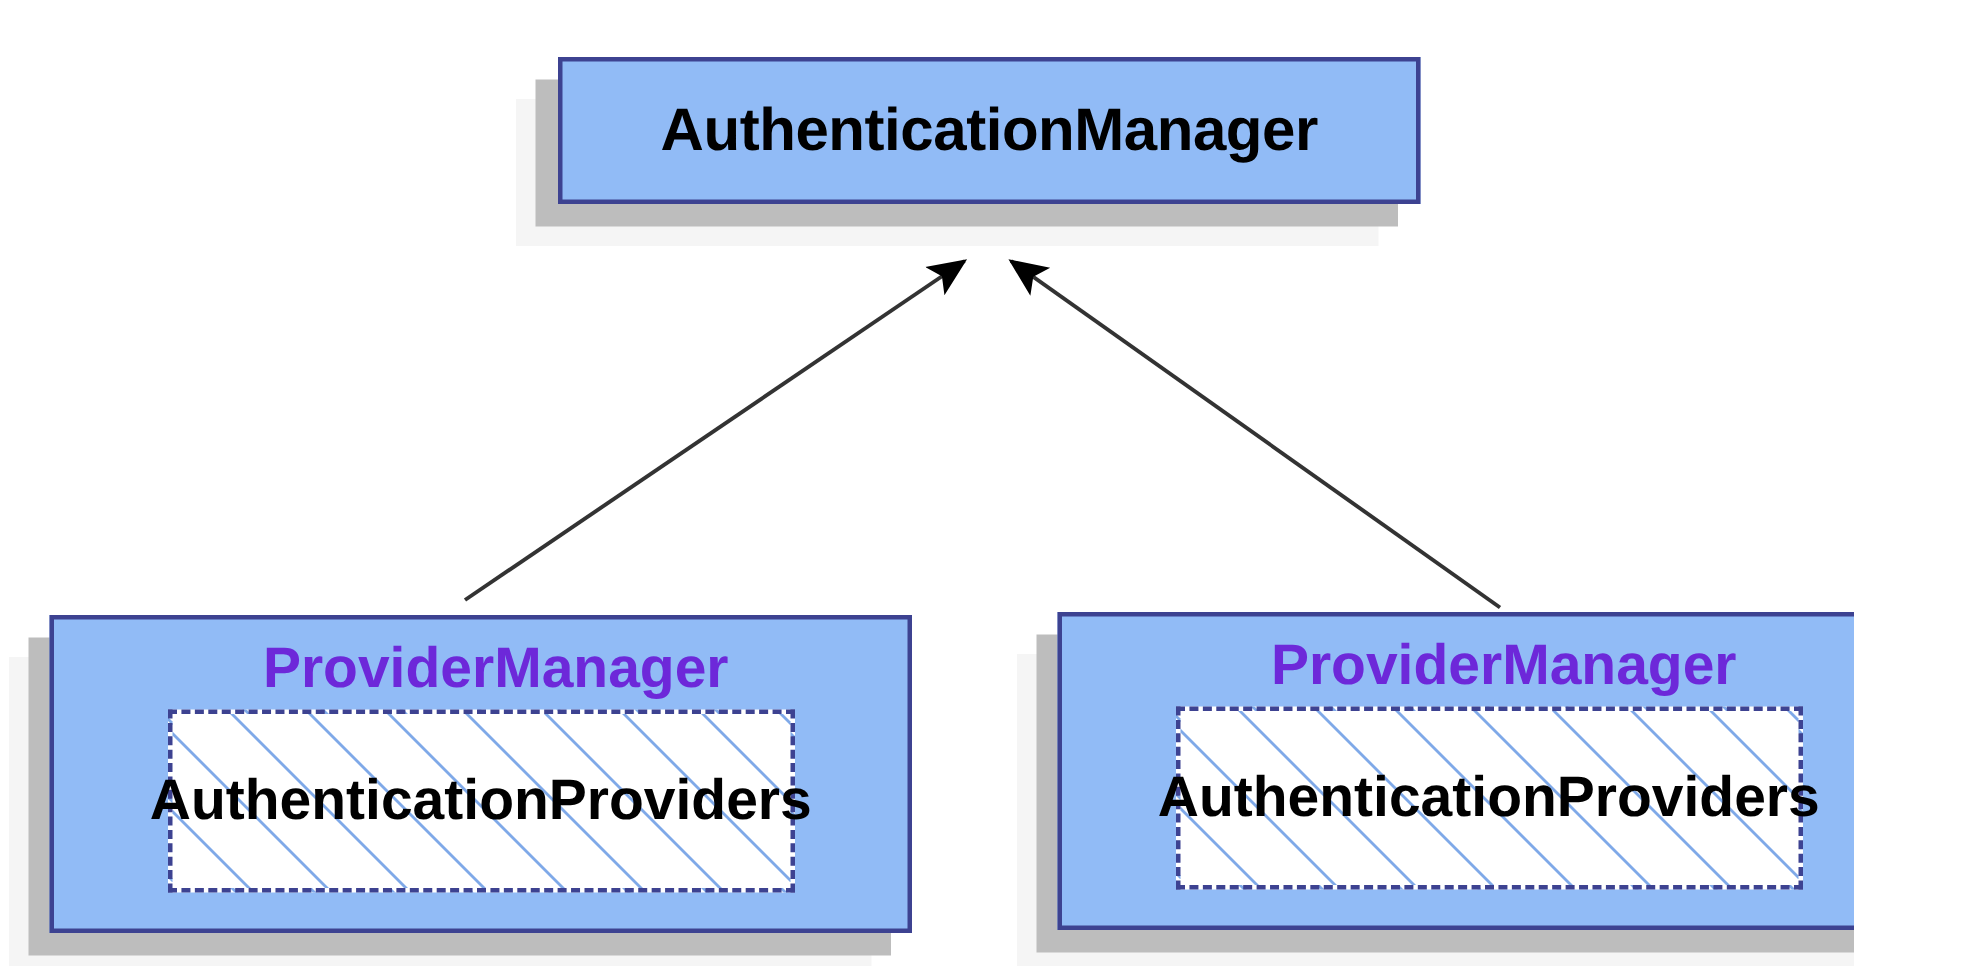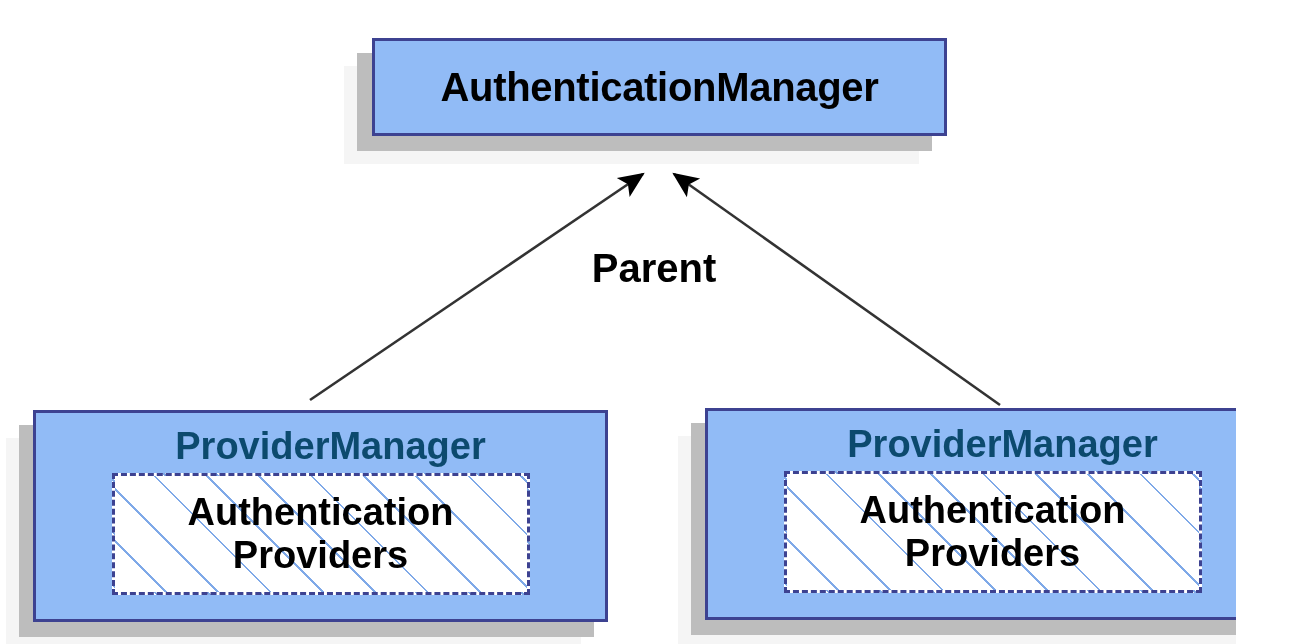--- a/index.html
+++ b/index.html
@@ -86,21 +86,21 @@
   #left-shadow-dark  { left: 19px;  top: 425px; width: 575px; height: 212px; }
   #left-shadow-light { left: 6px;   top: 438px; width: 575px; height: 212px; }
 
   #right-node { left: 705px; top: 408px; }
   #right-shadow-dark  { left: 691px; top: 423px; width: 575px; height: 212px; }
   #right-shadow-light { left: 678px; top: 436px; width: 575px; height: 212px; }
 
   .provider-title {
     font-size: 38px;
     font-weight: bold;
-    color: #0c4a6e;
+    color: #6d28d9;
     line-height: 1.05;
     white-space: nowrap;
     margin-left: 20px;
   }
 
   
   .subbox {
     position: relative;
     box-sizing: border-box;
     width: 418px;
@@ -109,21 +109,21 @@
     border: 3px dashed #3d4291;
     background-color: #ffffff;
     background-image: repeating-linear-gradient(
         45deg,
         rgba(255,255,255,0) 0px,
         rgba(255,255,255,0) 35px,
         #7fa9e8 35px,
         #7fa9e8 37px
     );
     display: flex;
-    flex-direction: column;
+    flex-direction: row;
     align-items: center;
     justify-content: center;
   }
   .subbox-line {
     font-size: 38px;
     font-weight: bold;
     color: #000000;
     line-height: 1.12;
     white-space: nowrap;
     position: relative;
@@ -180,23 +180,20 @@
       </marker>
     </defs>
     <line x1="310" y1="400" x2="643" y2="174" stroke="#333333" stroke-width="2.6" marker-end="url(#arrowhead)"></line>
     <line x1="1000" y1="405" x2="674" y2="174" stroke="#333333" stroke-width="2.6" marker-end="url(#arrowhead)"></line>
   </svg>
 
   <div class="node" id="top-node">
     <span class="node-title">AuthenticationManager</span>
   </div>
 
-  <div id="edge-label">
-    <span class="edge-label-text">Parent</span>
-  </div>
 
   <div class="node provider-node" id="left-node">
     <span class="provider-title">ProviderManager</span>
     <div class="subbox">
       <span class="subbox-line">Authentication</span>
       <span class="subbox-line">Providers</span>
     </div>
   </div>
 
   <div class="node provider-node" id="right-node">

